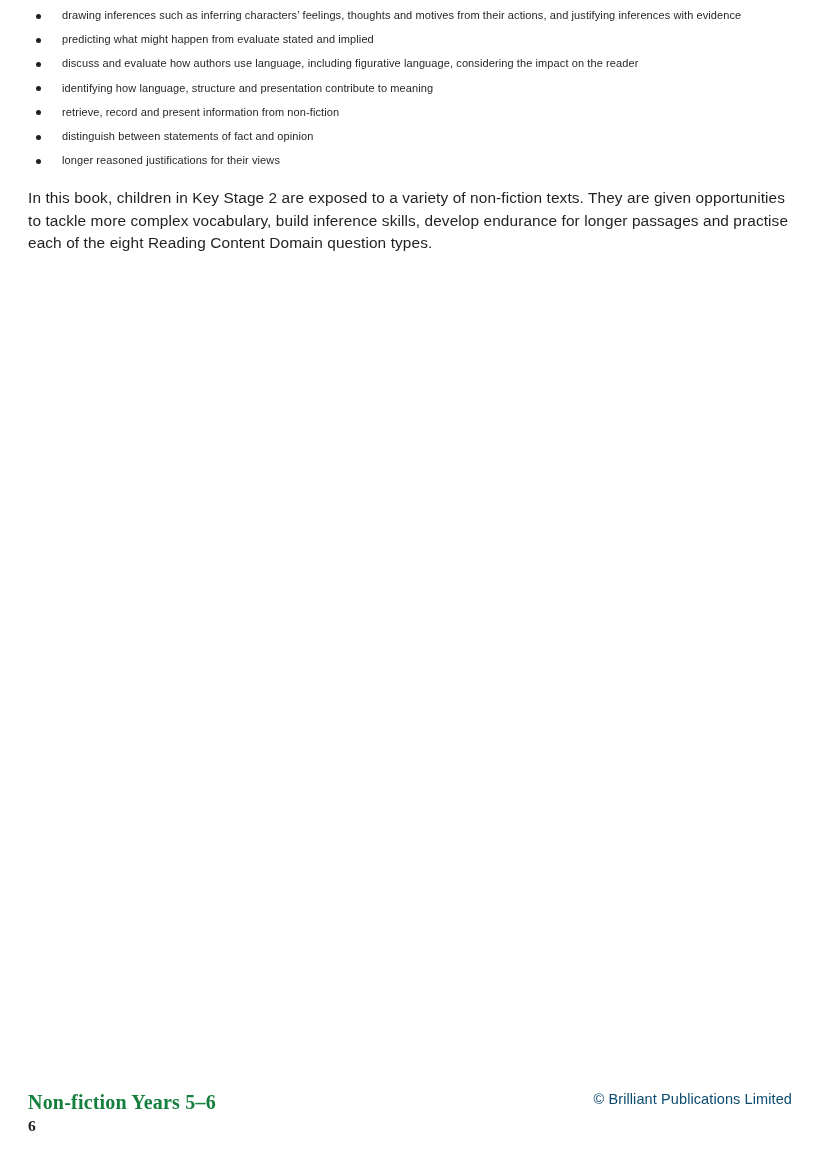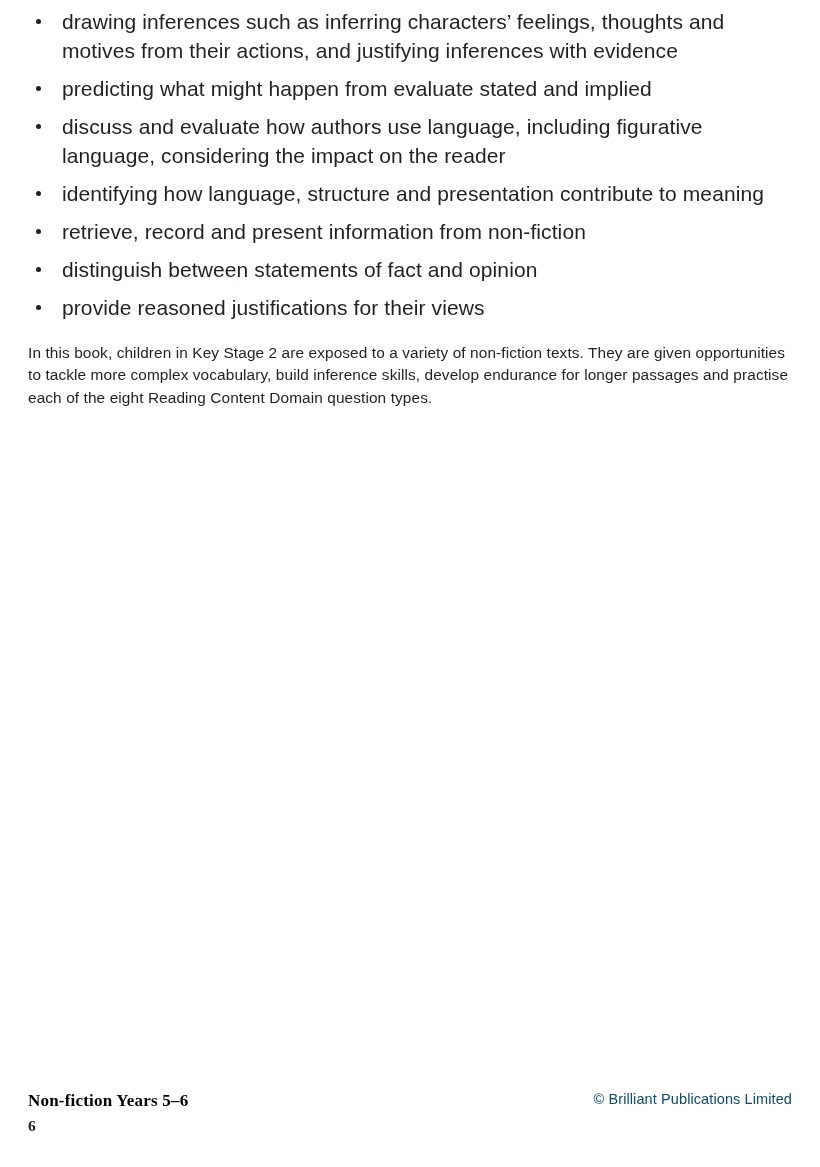--- a/index.html
+++ b/index.html
@@ -28,21 +28,21 @@
   }
   ul.bullets {
     list-style: none;
     margin: 0;
     padding: 0;
   }
   ul.bullets li {
     position: relative;
     padding-left: 34px;
     margin: 0 0 9px 0;
-    font-size: 21px;
+    font-size: 11px;
     line-height: 1.38;
     letter-spacing: 0.1px;
     color: #231f20;
   }
   ul.bullets li .dot {
     position: absolute;
     left: 8px;
     top: 0.52em;
     width: 5px;
     height: 5px;
@@ -67,22 +67,22 @@
   .footer-row {
     position: relative;
     height: 20px;
   }
   .footer-left {
     position: absolute;
     left: 0;
     top: 0;
     font-family: "Liberation Serif", serif;
     font-weight: bold;
-    font-size: 17px;
-    color: #000000;
+    font-size: 20px;
+    color: #15803d;
     letter-spacing: 0.2px;
   }
   .footer-right {
     position: absolute;
     right: 0;
     top: 0;
     font-size: 14.5px;
     color: #0c4a6e;
     letter-spacing: 0.1px;
   }
@@ -123,21 +123,21 @@
       <li>
         <span class="dot"></span>
         <span>retrieve, record and present information from non-fiction</span>
       </li>
       <li>
         <span class="dot"></span>
         <span>distinguish between statements of fact and opinion</span>
       </li>
       <li>
         <span class="dot"></span>
-        <span>provide reasoned justifications for their views</span>
+        <span>longer reasoned justifications for their views</span>
       </li>
     </ul>
 
     <p class="para">In this book, children in Key Stage 2 are exposed to a variety of non-fiction texts. They are given opportunities to tackle more complex vocabulary, build inference skills, develop endurance for longer passages and practise each of the eight Reading Content Domain question types.</p>
 
   </div>
 
   <div class="footer">
     <div class="footer-row">
       <div class="footer-left">Non-fiction Years 5–6</div>

